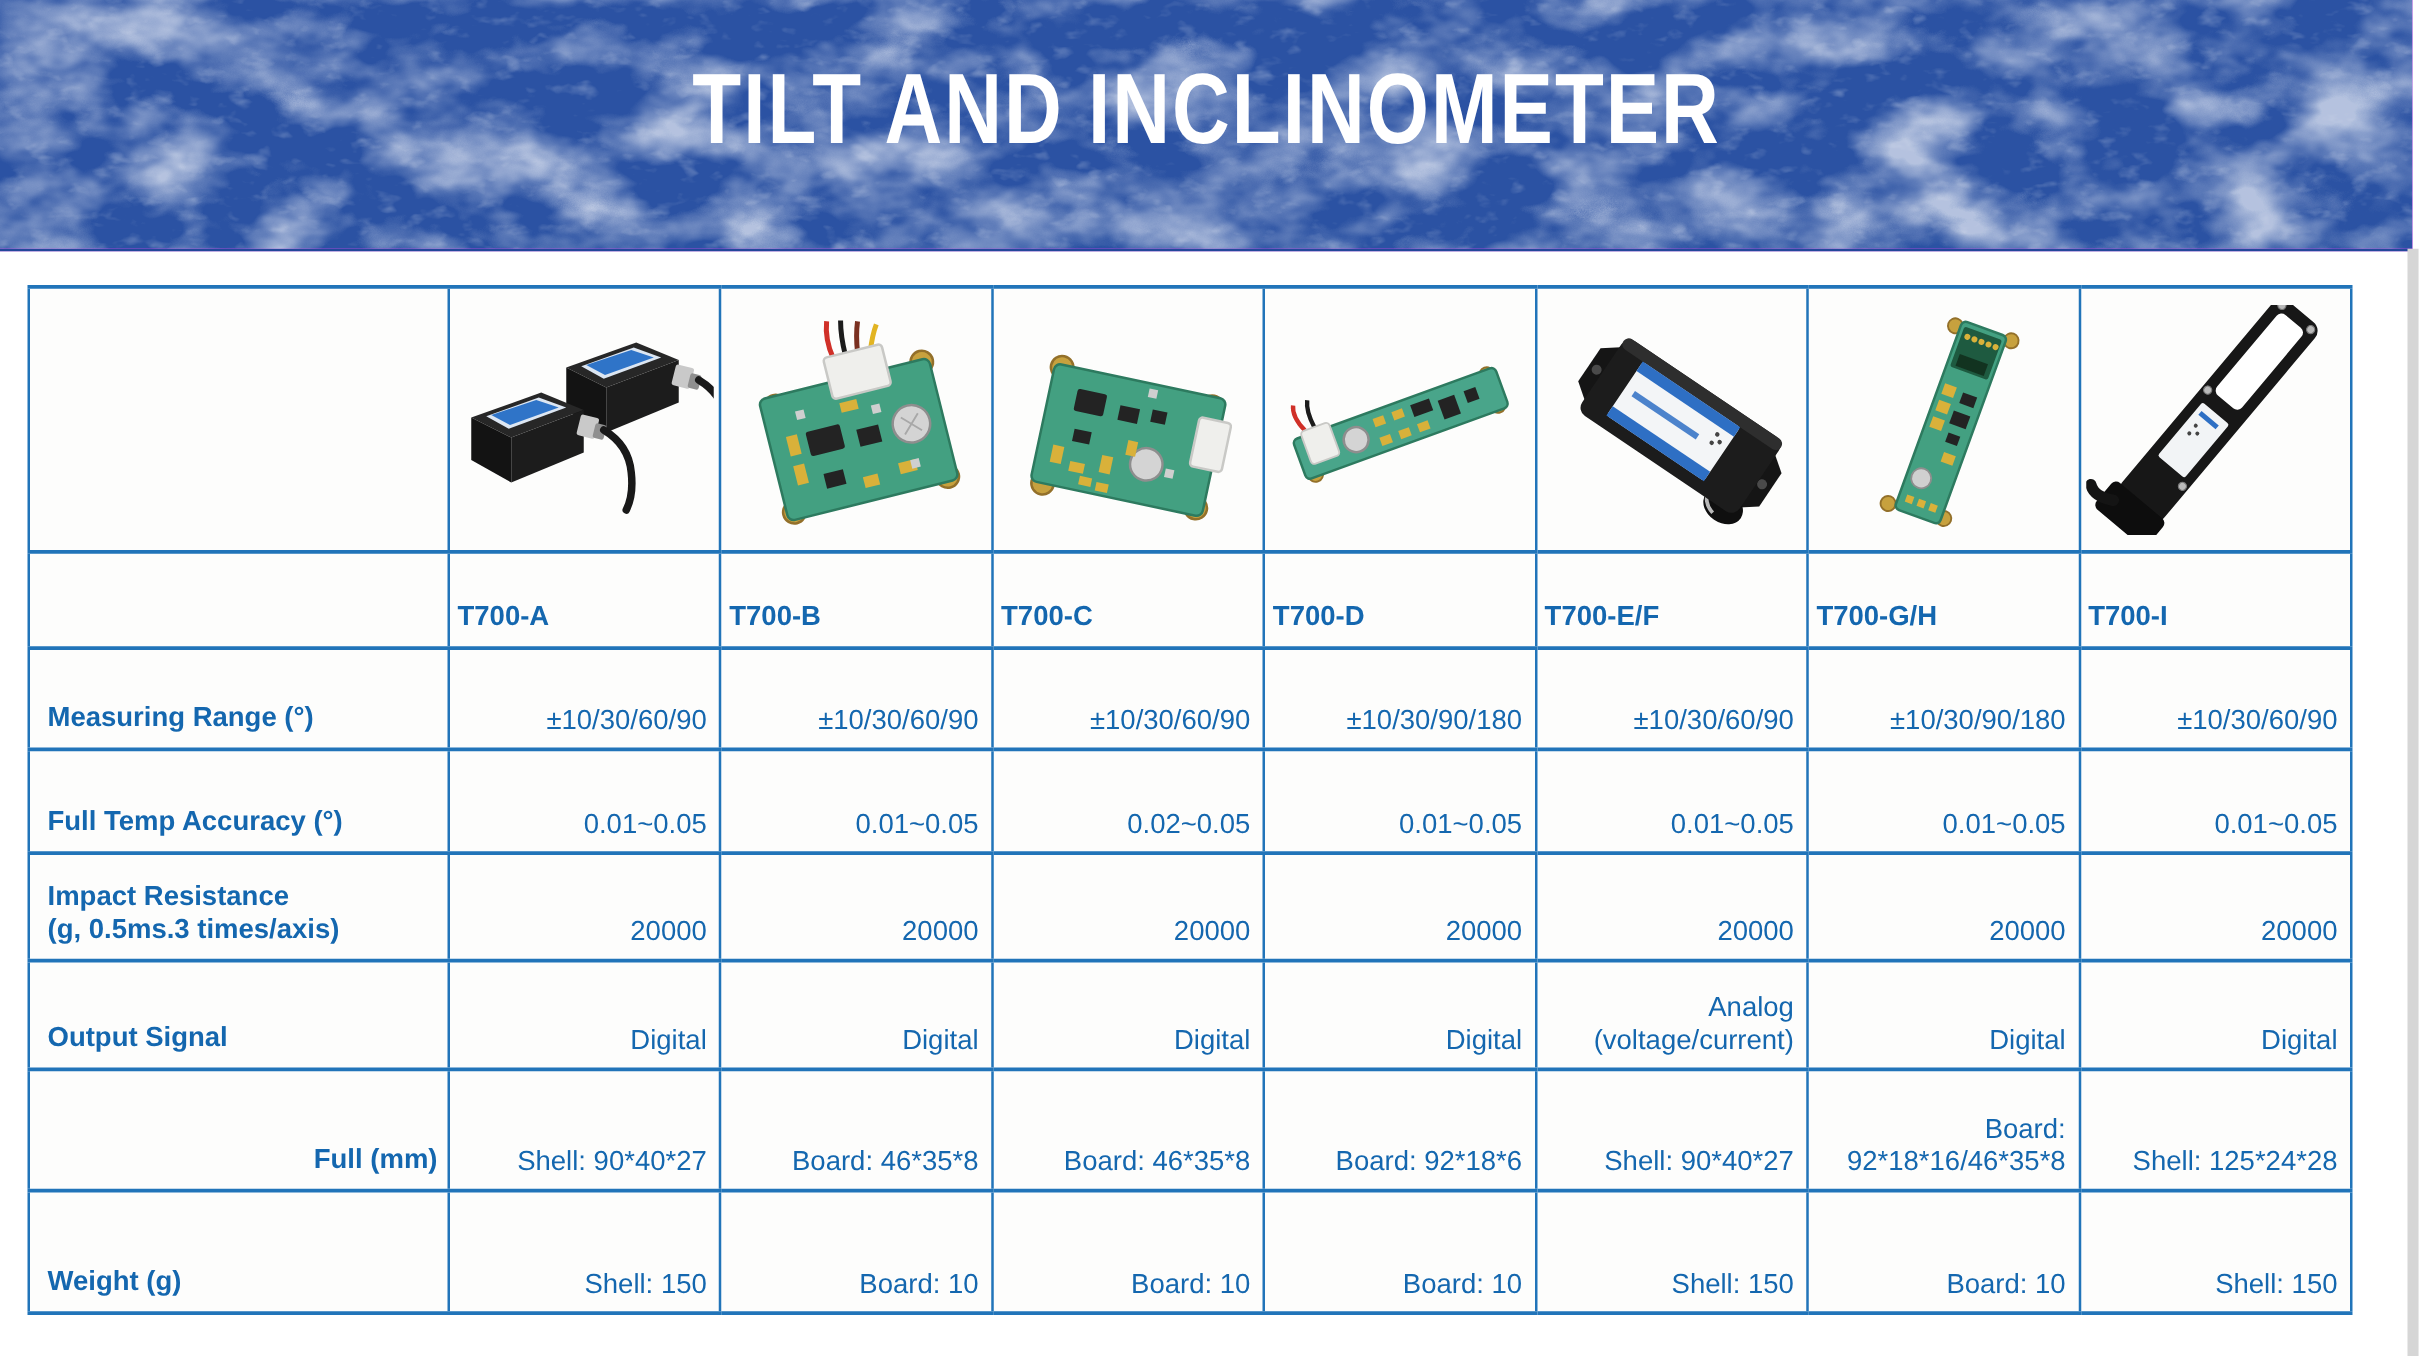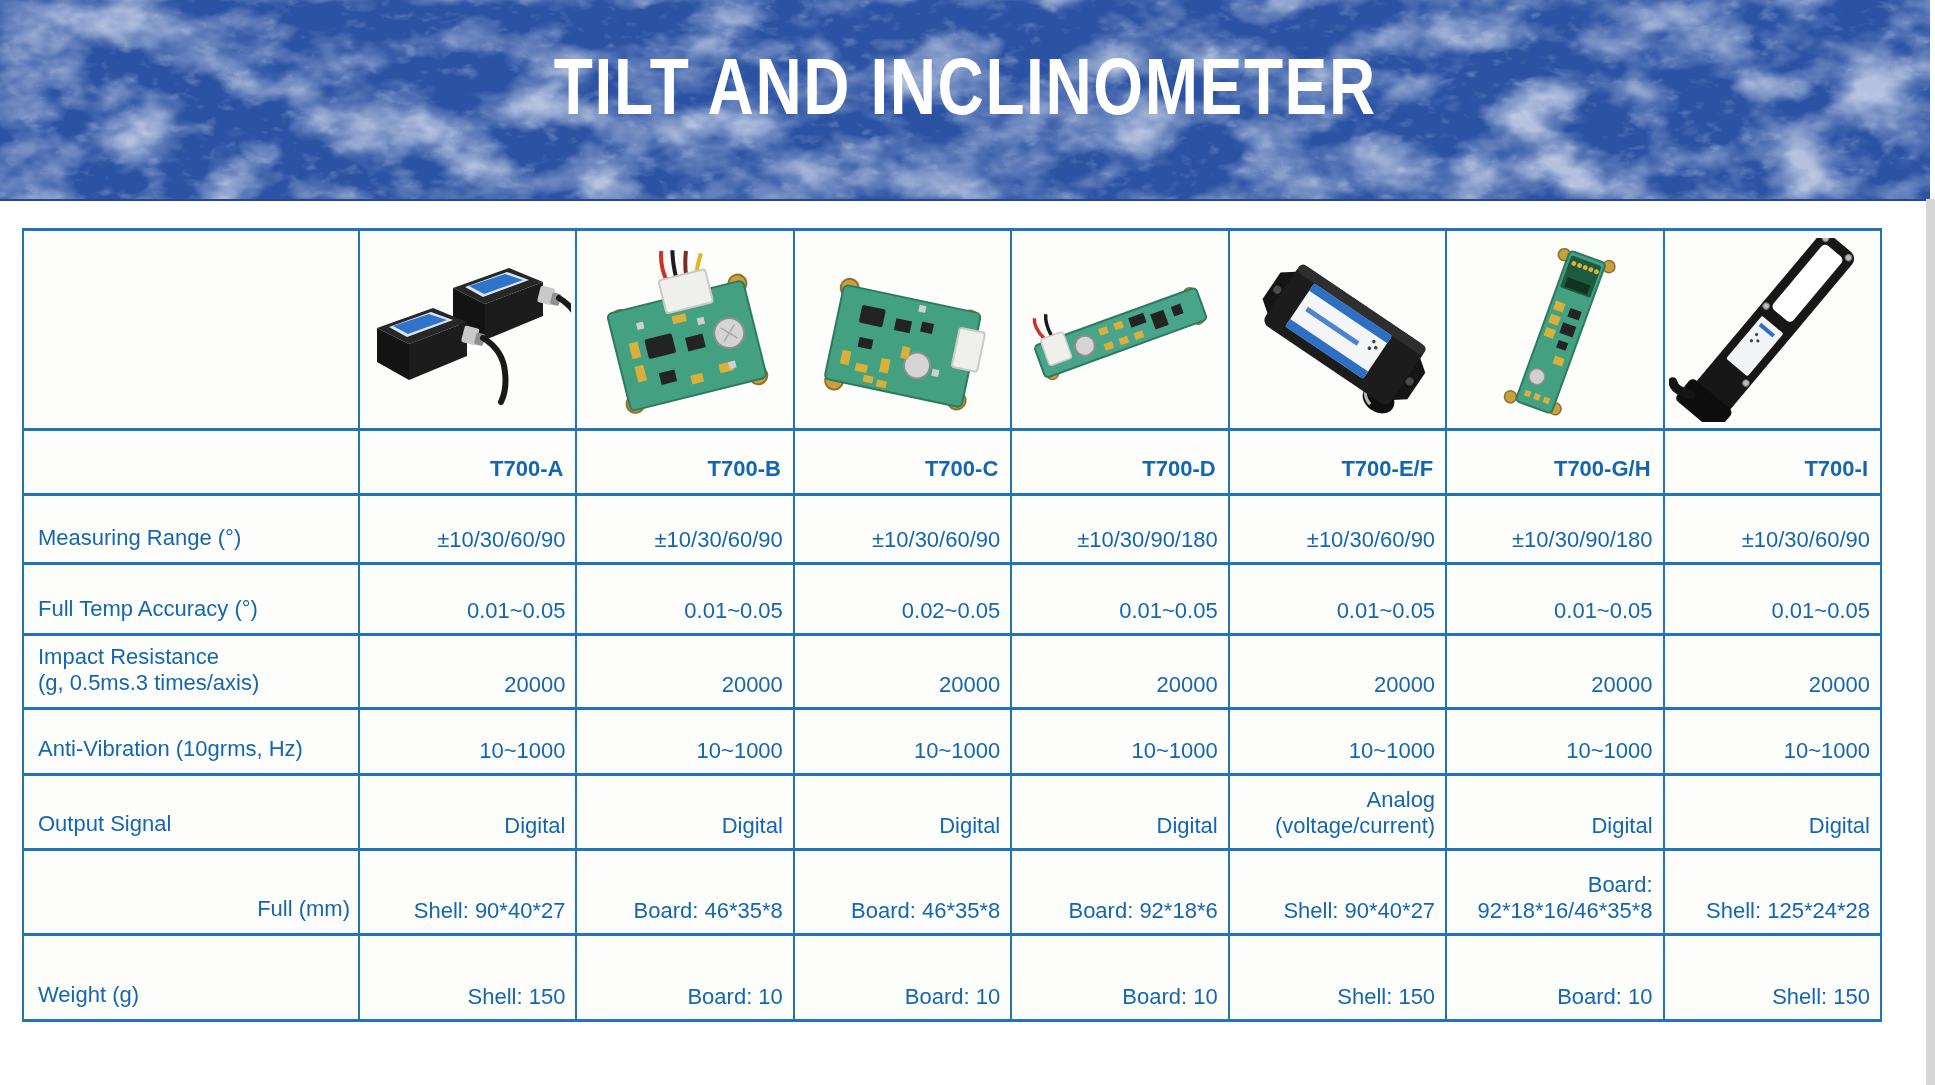--- a/index.html
+++ b/index.html
@@ -19,24 +19,24 @@
   
   .edge-strip{position:absolute;right:0;top:199px;width:9px;height:886px;
           background:#d6d6d6;}
 
   
   table.spec-table{position:absolute;left:22px;top:228px;width:1860px;
           border-collapse:collapse;table-layout:fixed;color:#1467af;}
   table.spec-table td{border-style:solid;border-color:#2174b9;
           border-width:3px 2px;background:#fdfdfc;overflow:hidden;
           font-size:22px;line-height:1.18;}
-  td.label{text-align:left;vertical-align:bottom;font-weight:normal;
-          padding:0 8px 11px 14px;white-space:pre-line;}
+  td.label{text-align:left;vertical-align:bottom;font-weight:bold;
+          padding:12px 8px 11px 14px;white-space:pre-line;}
   td.val{text-align:right;vertical-align:bottom;padding:0 10px 9px 6px;}
-  td.model{text-align:right;vertical-align:bottom;font-weight:bold;
+  td.model{text-align:left;vertical-align:bottom;font-weight:bold;
           font-size:23px;padding:0 12px 11px 6px;}
   td.photo{vertical-align:middle;text-align:center;padding:2px;}
   td.photo svg{display:block;margin:0 auto;}
 
   tr.r-photos td{height:186px;}
   tr.r-models td{height:51px;}
   tr.rr0 td{height:55px;}
   tr.rr1 td{height:54px;}
   tr.rr2 td{height:57px;}
   tr.rr3 td{height:55px;}
@@ -310,30 +310,20 @@
 (g, 0.5ms.3 times/axis)</td>
     <td class="val">20000</td>
     <td class="val">20000</td>
     <td class="val">20000</td>
     <td class="val">20000</td>
     <td class="val">20000</td>
     <td class="val">20000</td>
     <td class="val">20000</td>
   </tr>
 
-  <tr class="rr5">
-    <td class="label">Anti-Vibration (10grms, Hz)</td>
-    <td class="val">10~1000</td>
-    <td class="val">10~1000</td>
-    <td class="val">10~1000</td>
-    <td class="val">10~1000</td>
-    <td class="val">10~1000</td>
-    <td class="val">10~1000</td>
-    <td class="val">10~1000</td>
-  </tr>
 
   <tr class="rr6">
     <td class="label">Output Signal</td>
     <td class="val">Digital</td>
     <td class="val">Digital</td>
     <td class="val">Digital</td>
     <td class="val">Digital</td>
     <td class="val">Analog (voltage/current)</td>
     <td class="val">Digital</td>
     <td class="val">Digital</td>

